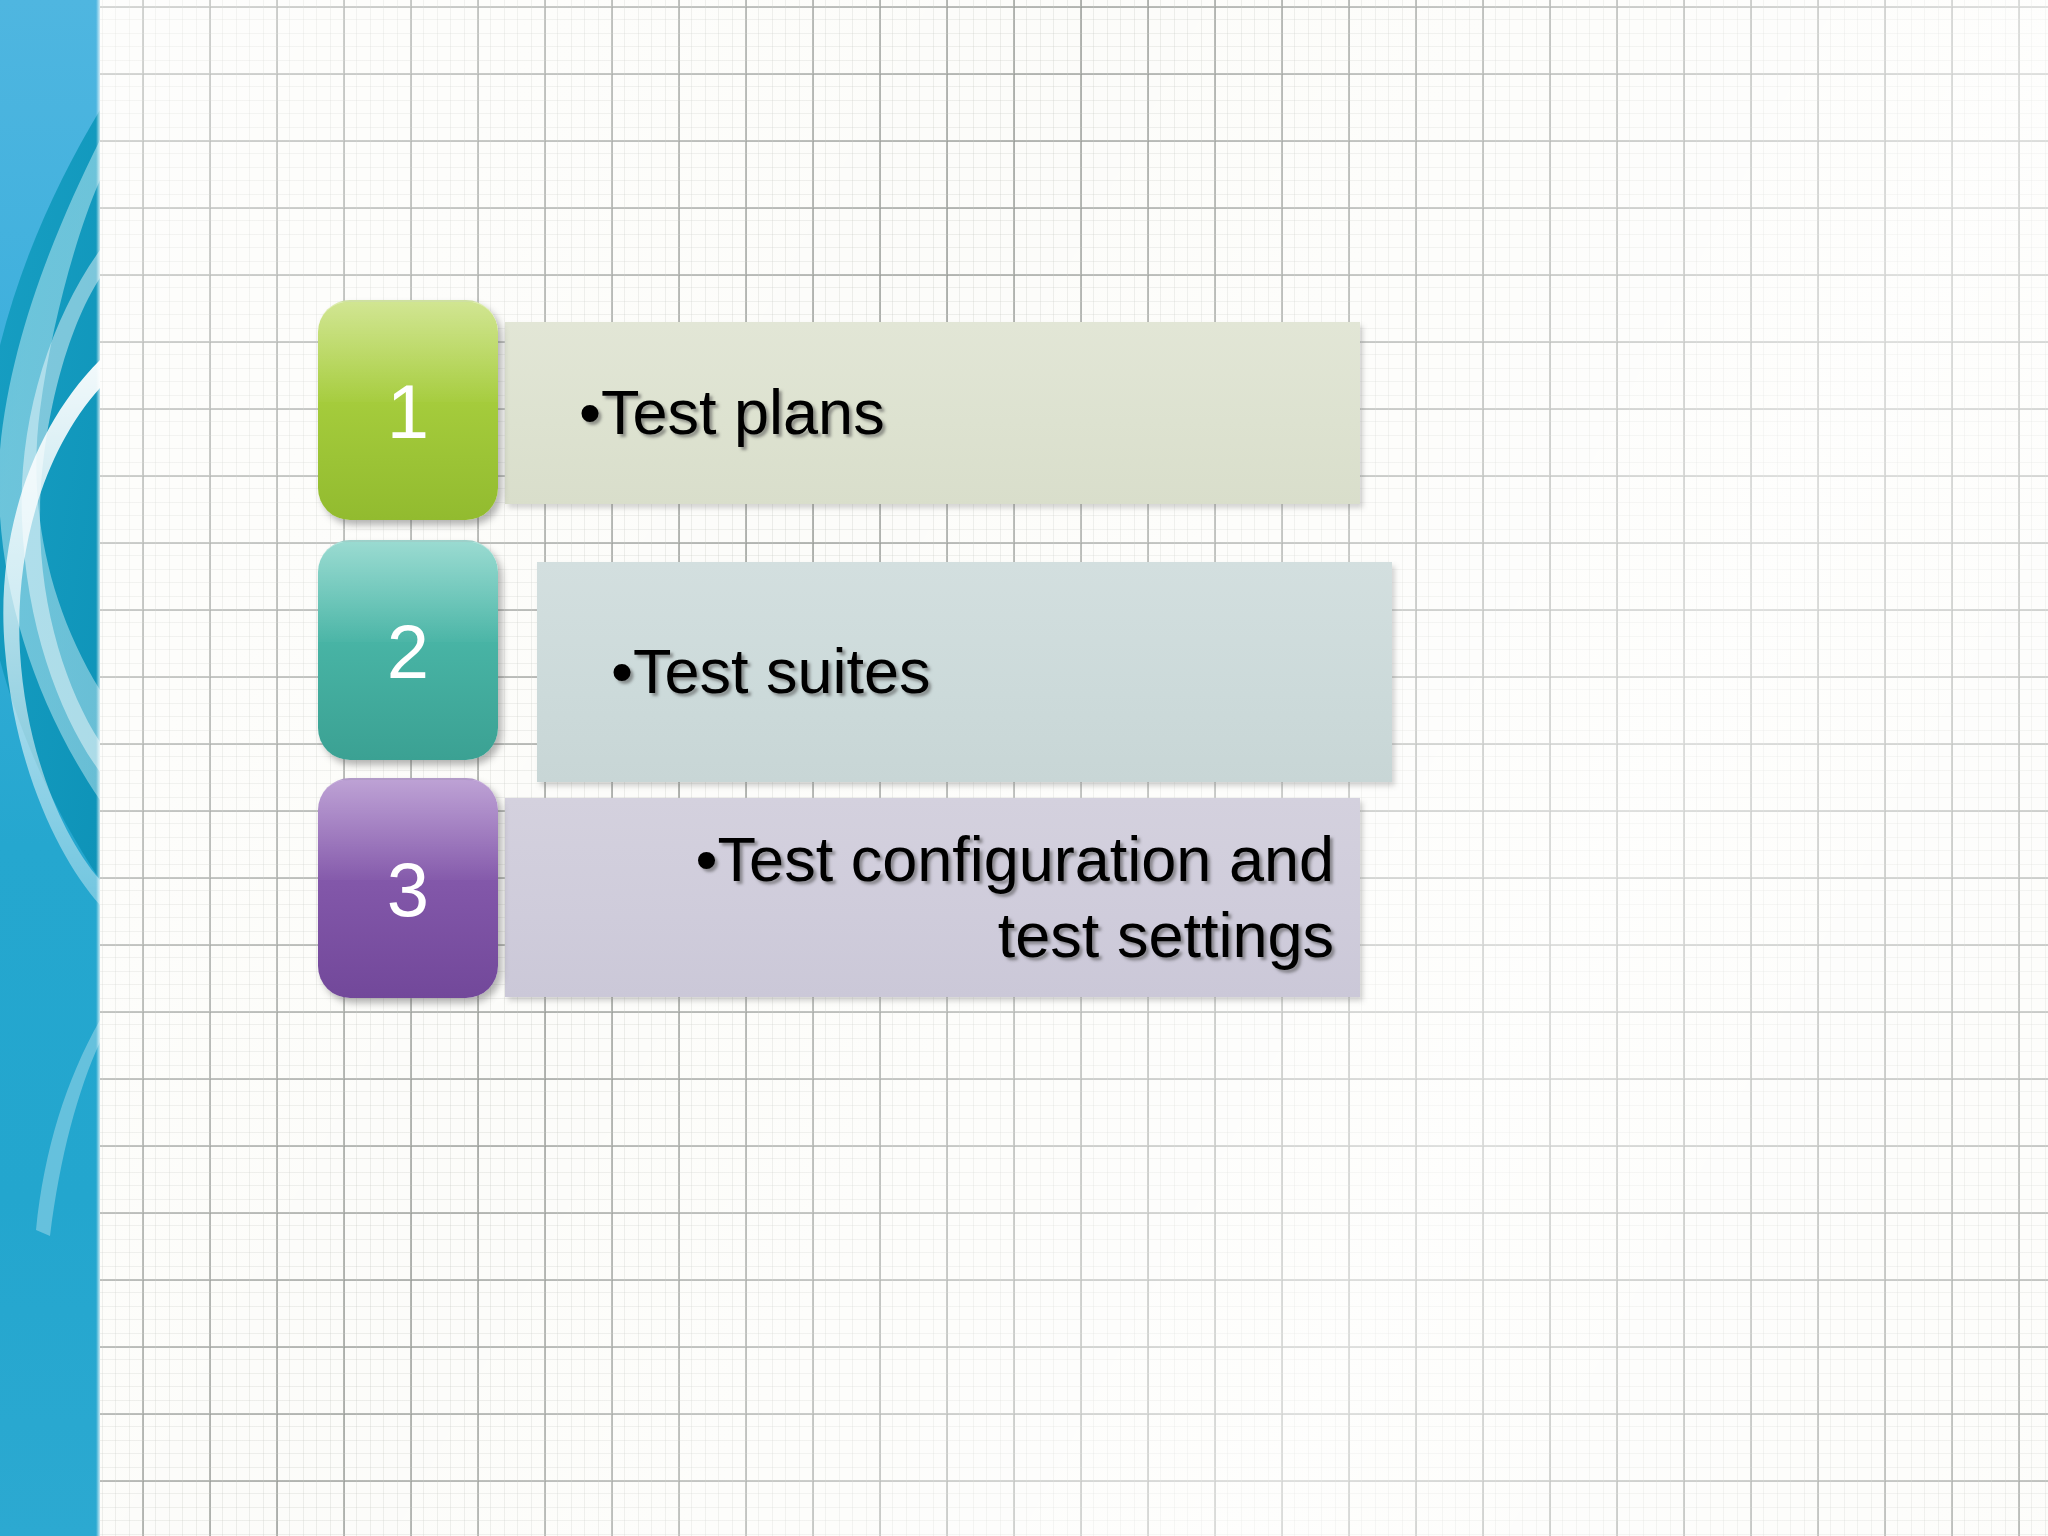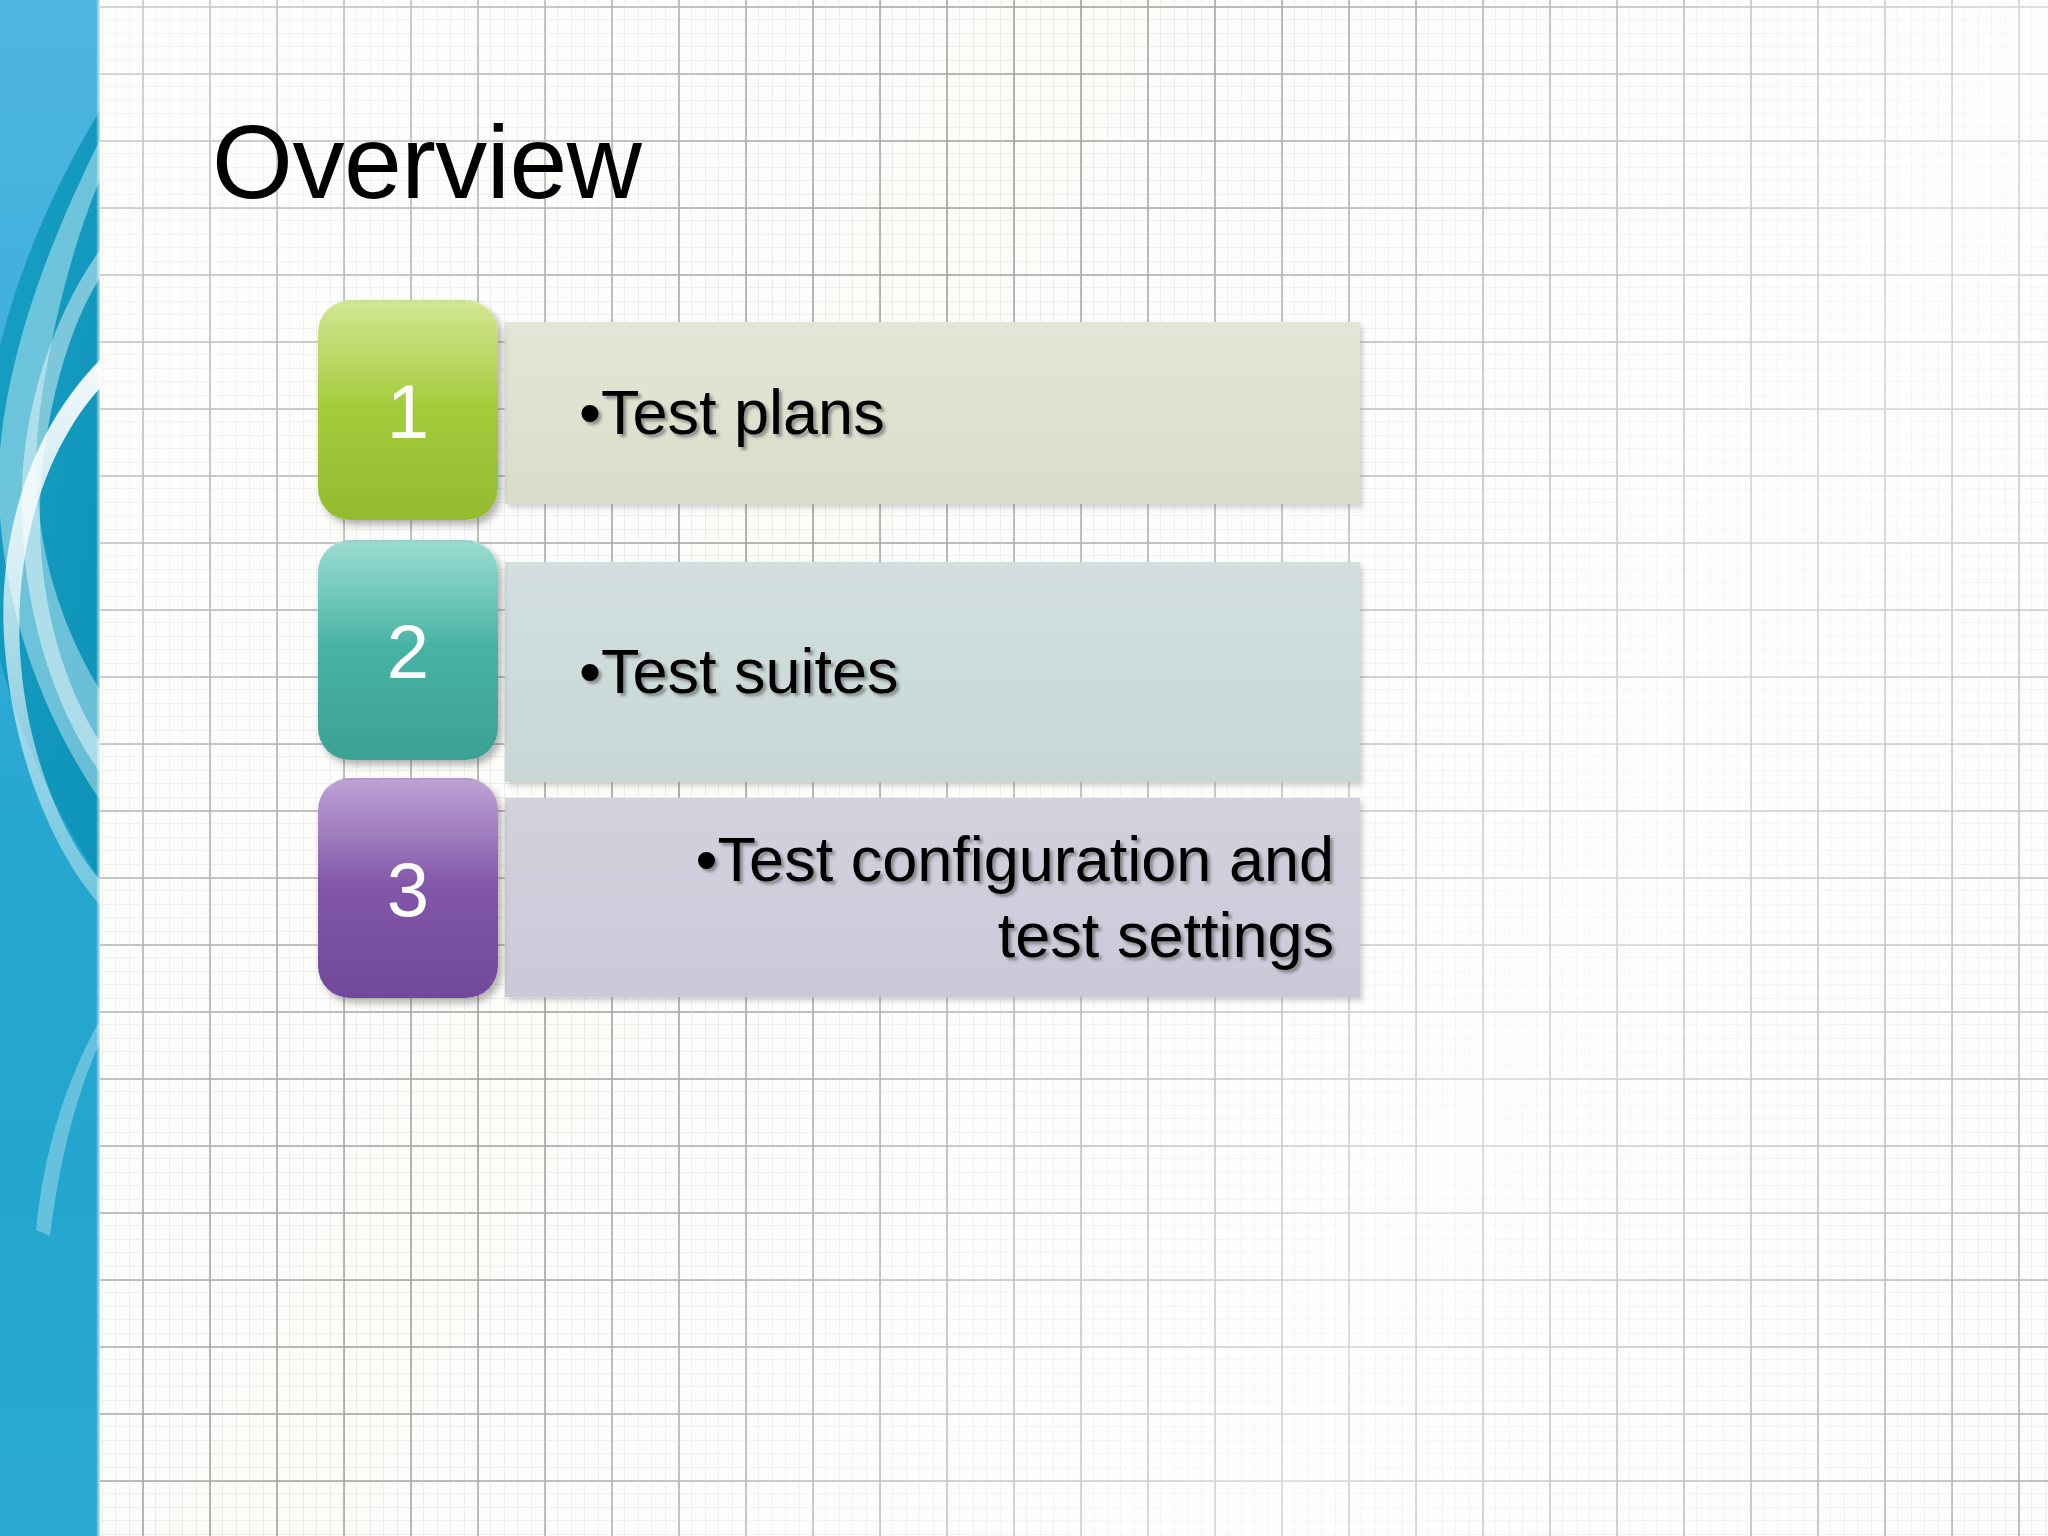--- a/index.html
+++ b/index.html
@@ -151,20 +151,21 @@
     background: linear-gradient(180deg, #b2d449 0%, #a5cc3c 45%, #92bb2f 100%);
     border-top: 2px solid rgba(255,255,255,0.55);
   }
 
   
   .row2 .panel {
     top: 562px;
     width: 855px;
     height: 220px;
     background: linear-gradient(180deg, #d3dfdf 0%, #ccdada 60%, #c8d6d6 100%);
+    margin-left: 32px;
   }
   .row2 .numbox {
     top: 540px;
     height: 218px;
     background: linear-gradient(180deg, #56c2b2 0%, #48b4a5 45%, #3ba193 100%);
     border-top: 2px solid rgba(255,255,255,0.50);
   }
 
   
   .row3 .panel {
@@ -208,21 +209,20 @@
       </defs>
       <path d="M100 110 C 40 210, -10 330, -20 470 C -30 610, 20 760, 100 880 L 100 110 Z" fill="url(#gA)"></path>
       <path d="M100 140 C 55 230, 10 340, 0 450 C -8 560, 25 690, 100 800 L 100 690 C 45 600, 28 500, 40 410 C 52 320, 78 230, 100 180 Z" fill="url(#gB)" opacity="0.8"></path>
       <path d="M100 360 C 30 430, -5 540, 5 650 C 15 770, 60 860, 100 905 L 100 880 C 62 836, 26 752, 20 652 C 14 546, 46 448, 100 388 Z" fill="url(#gC)"></path>
       <path d="M100 250 C 50 320, 18 420, 22 520 C 26 630, 62 720, 100 772 L 100 742 C 68 692, 40 612, 40 520 C 40 430, 66 330, 100 278 Z" fill="#ffffff" opacity="0.45"></path>
       <path d="M100 1020 C 66 1080, 44 1150, 36 1230 L 50 1236 C 60 1156, 78 1090, 100 1042 Z" fill="#ffffff" opacity="0.30"></path>
     </svg>
     <div class="sidebar-edge"></div>
   </div>
 
-  <div class="title">Overview</div>
 
   <div class="rows">
 
     <div class="row row1">
       <div class="panel">
         <div class="panel-text">
           <span class="bullet-wrap">
             <span class="bullet-dot">•</span><span>Test plans</span>
           </span>
         </div>

